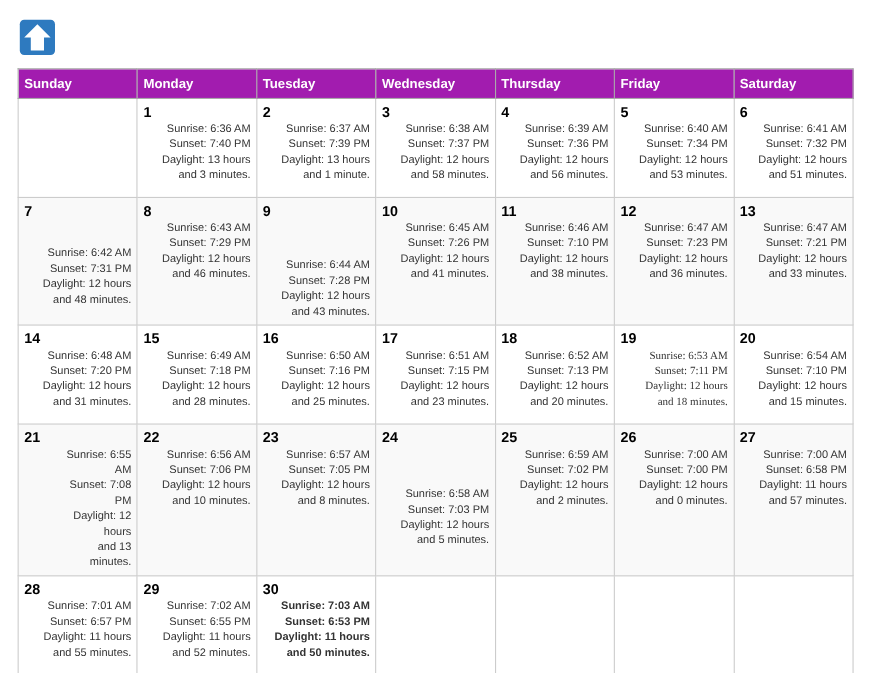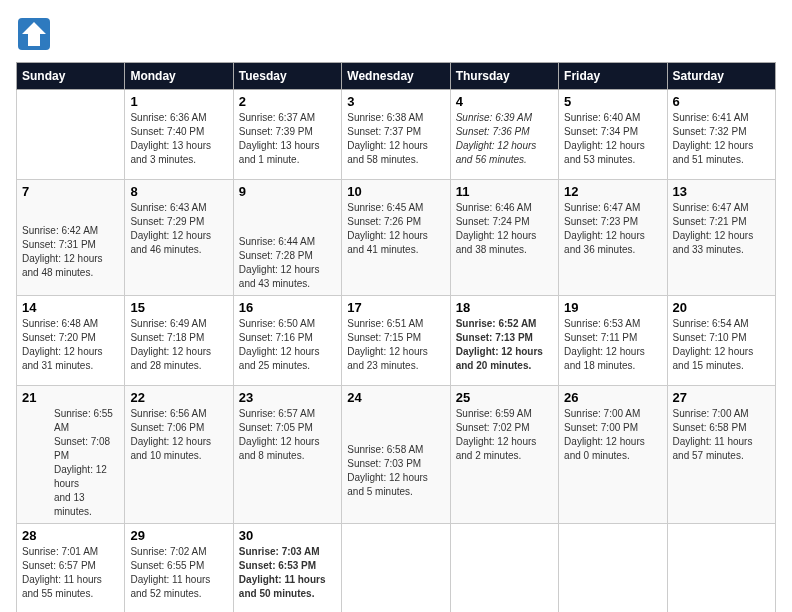--- a/index.html
+++ b/index.html
@@ -45,21 +45,21 @@
     .location {
       font-size: 14px;
       color: #555;
     }
     table {
       width: 100%;
       border-collapse: collapse;
       font-size: 10.5px;
     }
     thead tr th {
-      background-color: #0f172a;
+      background-color: #a21caf;
       color: #fff;
       text-align: left;
       padding: 6px 5px;
       font-size: 12px;
       font-weight: bold;
       border: 1px solid #aaa;
     }
     tbody tr td {
       border: 1px solid #ccc;
       vertical-align: top;
@@ -74,20 +74,21 @@
     .day-num {
       font-weight: bold;
       font-size: 13px;
       display: block;
       margin-bottom: 2px;
     }
     .day-info {
       font-size: 10px;
       line-height: 1.4;
       color: #333;
+      text-align: right;
     }
     .empty-cell {
       background: #fff !important;
     }
   </style>
 </head>
 <body>
 
 <div class="header">
   <div class="logo">
@@ -137,21 +138,21 @@
         </td>
         <td>
           <span class="day-num">3</span>
           <div class="day-info" style="white-space: pre-line;">Sunrise: 6:38 AM
 Sunset: 7:37 PM
 Daylight: 12 hours
 and 58 minutes.</div>
         </td>
         <td>
           <span class="day-num">4</span>
-          <div class="day-info" style="white-space: pre-line; font-style: italic;">Sunrise: 6:39 AM
+          <div class="day-info" style="white-space: pre-line;">Sunrise: 6:39 AM
 Sunset: 7:36 PM
 Daylight: 12 hours
 and 56 minutes.</div>
         </td>
         <td>
           <span class="day-num">5</span>
           <div class="day-info" style="white-space: pre-line;">Sunrise: 6:40 AM
 Sunset: 7:34 PM
 Daylight: 12 hours
 and 53 minutes.</div>
@@ -189,21 +190,21 @@
         <td>
           <span class="day-num">10</span>
           <div class="day-info" style="white-space: pre-line;">Sunrise: 6:45 AM
 Sunset: 7:26 PM
 Daylight: 12 hours
 and 41 minutes.</div>
         </td>
         <td>
           <span class="day-num">11</span>
           <div class="day-info" style="white-space: pre-line;">Sunrise: 6:46 AM
-Sunset: 7:24 PM
+Sunset: 7:10 PM
 Daylight: 12 hours
 and 38 minutes.</div>
         </td>
         <td>
           <span class="day-num">12</span>
           <div class="day-info" style="white-space: pre-line;">Sunrise: 6:47 AM
 Sunset: 7:23 PM
 Daylight: 12 hours
 and 36 minutes.</div>
         </td>
@@ -239,28 +240,28 @@
         </td>
         <td>
           <span class="day-num">17</span>
           <div class="day-info" style="white-space: pre-line;">Sunrise: 6:51 AM
 Sunset: 7:15 PM
 Daylight: 12 hours
 and 23 minutes.</div>
         </td>
         <td>
           <span class="day-num">18</span>
-          <div class="day-info" style="white-space: pre-line; font-weight: bold;">Sunrise: 6:52 AM
+          <div class="day-info" style="white-space: pre-line;">Sunrise: 6:52 AM
 Sunset: 7:13 PM
 Daylight: 12 hours
 and 20 minutes.</div>
         </td>
         <td>
           <span class="day-num">19</span>
-          <div class="day-info" style="white-space: pre-line;">Sunrise: 6:53 AM
+          <div class="day-info" style="white-space: pre-line; font-family: Liberation Serif, serif;">Sunrise: 6:53 AM
 Sunset: 7:11 PM
 Daylight: 12 hours
 and 18 minutes.</div>
         </td>
         <td>
           <span class="day-num">20</span>
           <div class="day-info" style="white-space: pre-line;">Sunrise: 6:54 AM
 Sunset: 7:10 PM
 Daylight: 12 hours
 and 15 minutes.</div>

